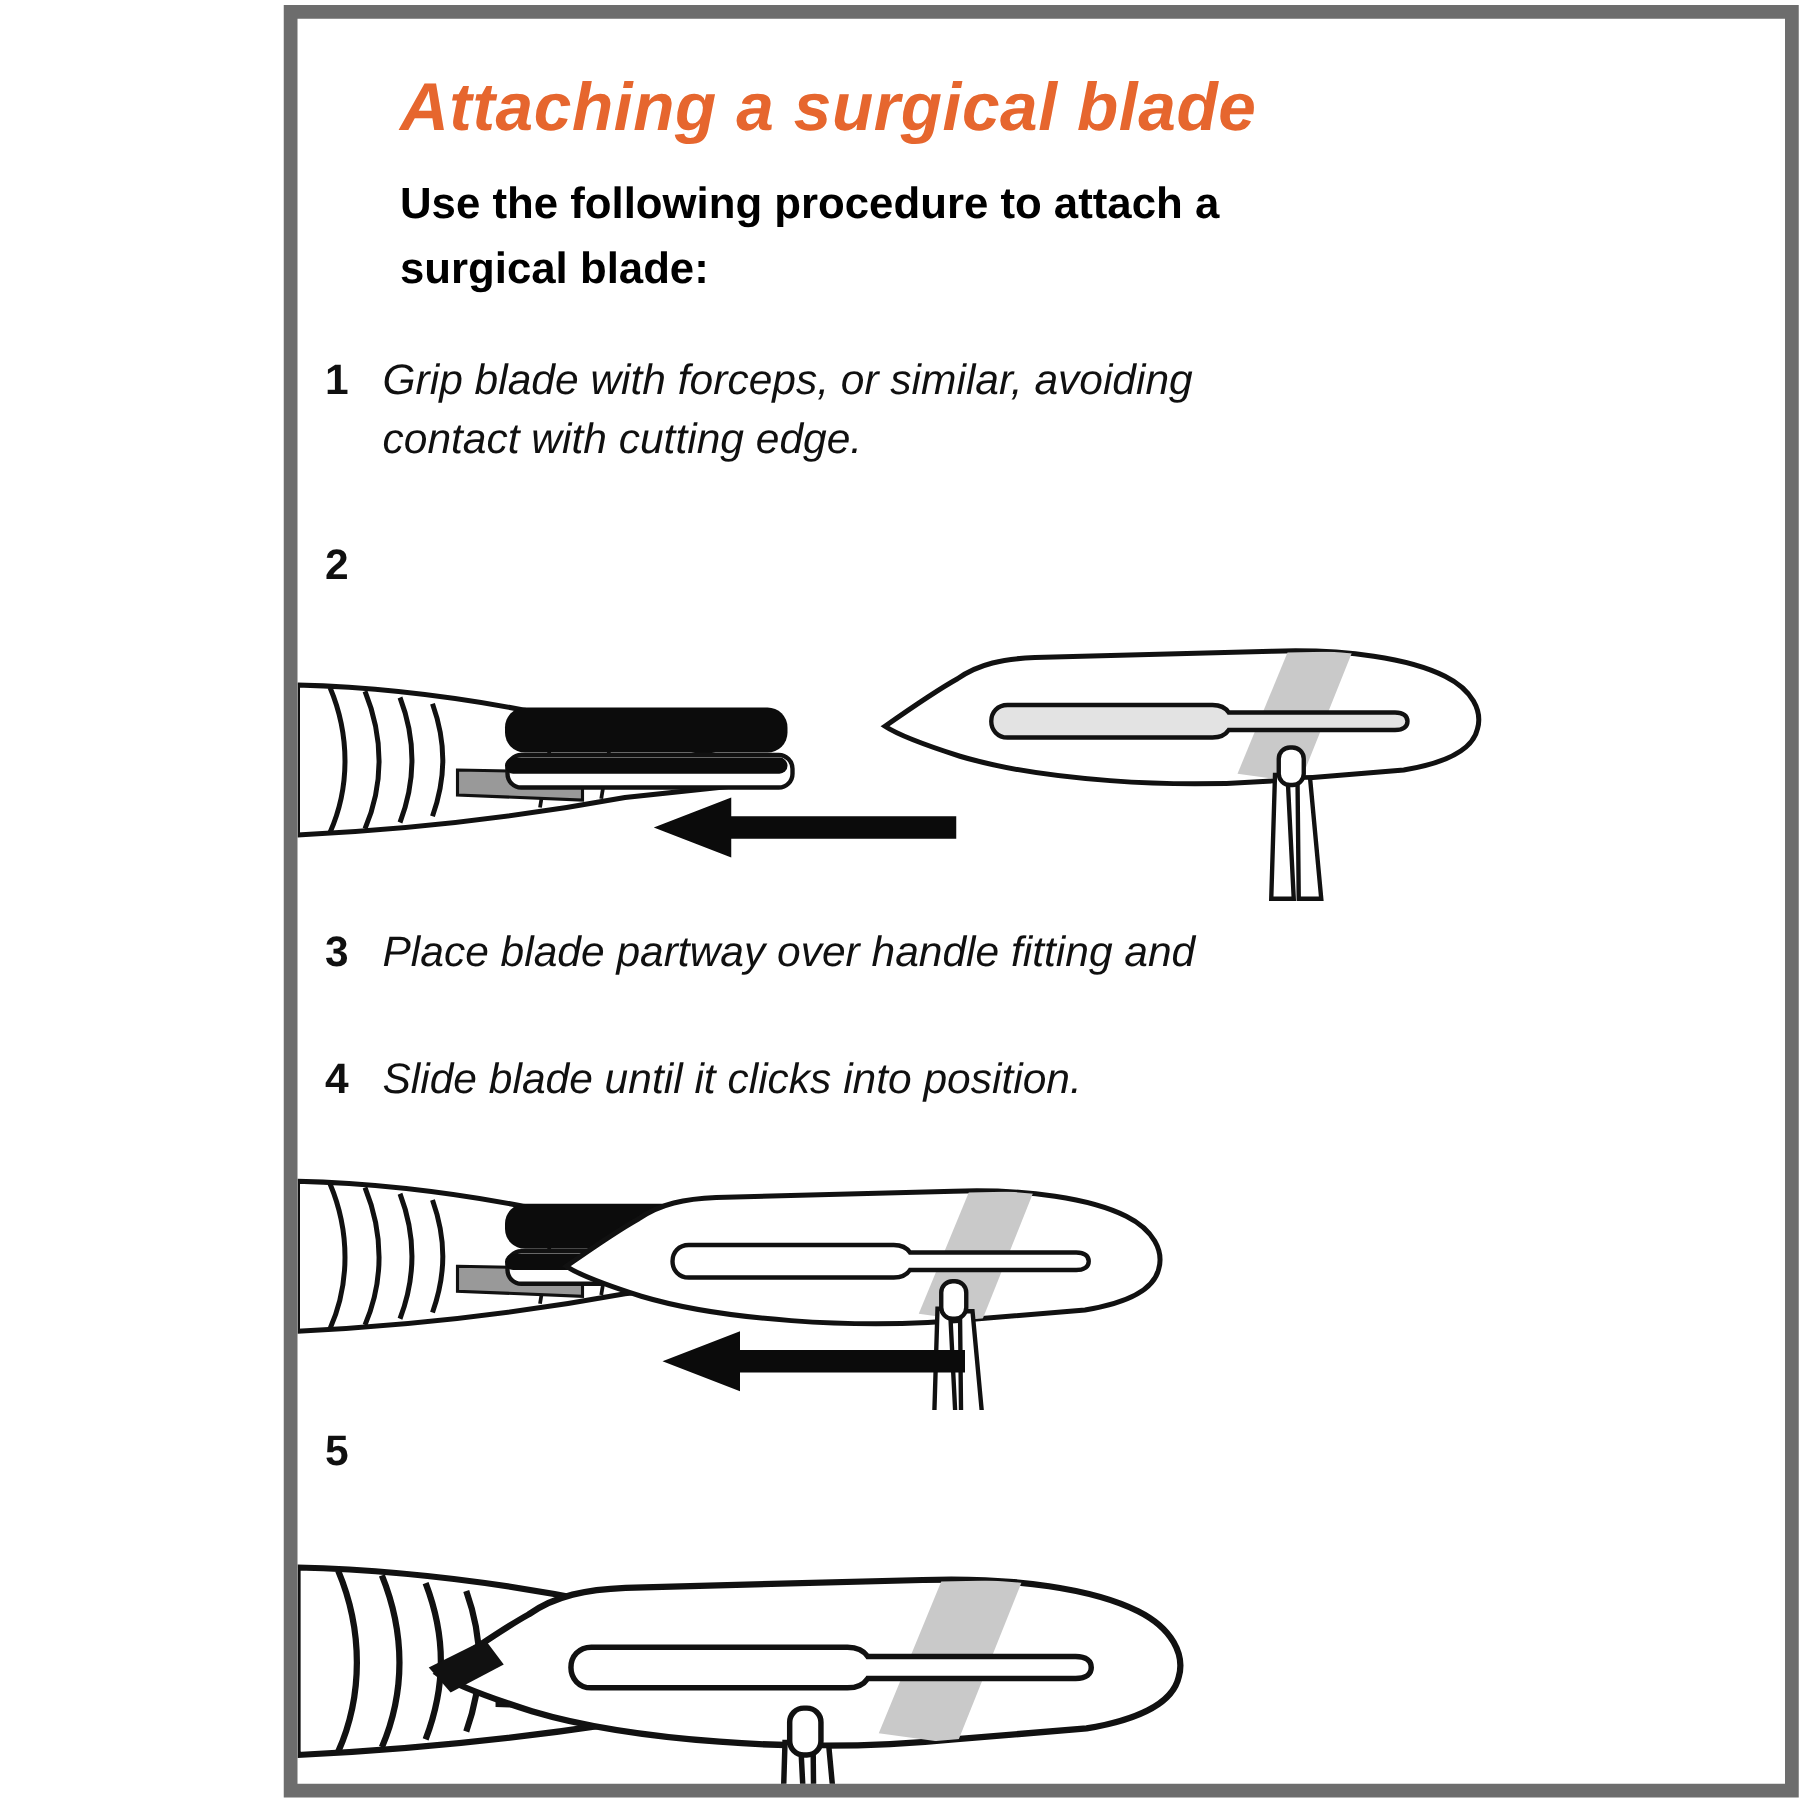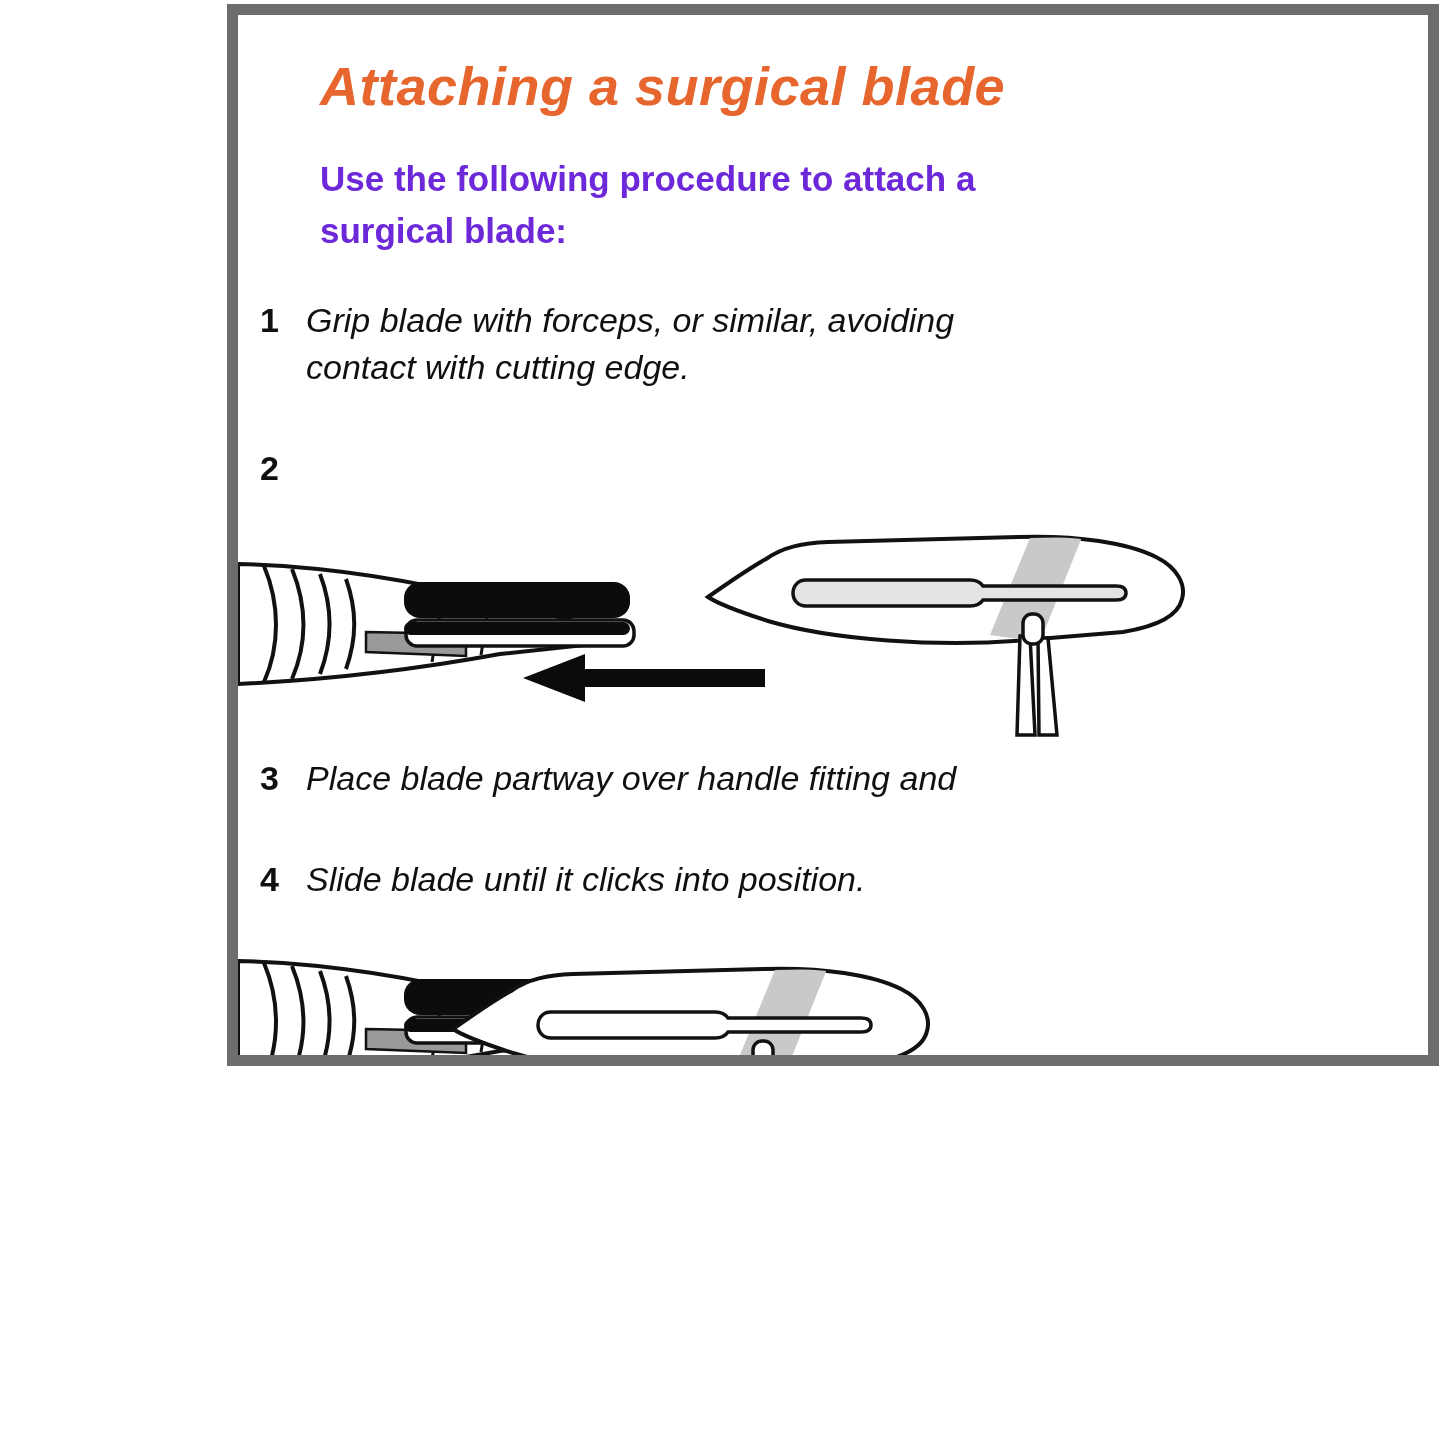--- a/index.html
+++ b/index.html
@@ -7,42 +7,42 @@
     width: 1445px; height: 1445px;
     background: #ffffff;
     font-family: "Liberation Sans", sans-serif;
     color: #141414;
     position: relative;
     overflow: hidden;
   }
   .page-frame {
     position: absolute;
     left: 227px; top: 4px;
-    width: 1212px; height: 1062px;
+    width: 1212px; height: 1434px;
     box-sizing: border-box;
     border: 11px solid #6d6d6d;
     background: #ffffff;
     overflow: hidden;
   }
   .content { padding: 24px 18px 0 82px; }
   .page-title {
     margin: 14px 0 0 0;
     font-size: 54px;
     line-height: 66px;
     font-style: italic;
     font-weight: 700;
     letter-spacing: 0.5px;
     color: #e6662e;
   }
   .intro {
-    margin-top: 34px;
+    margin-top: 18px;
     font-size: 35px;
     line-height: 52px;
     font-weight: 700;
-    color: #6d28d9;
+    color: #000000;
   }
   .intro .bold-word { font-weight: 700; }
   .steps { margin-top: 40px; }
   .step {
     display: flex;
     margin: 0 0 54px -60px;
     font-size: 34px;
     color: #101010;
   }
   .step-num { width: 46px; flex: none; font-weight: 700; line-height: 47px; }

